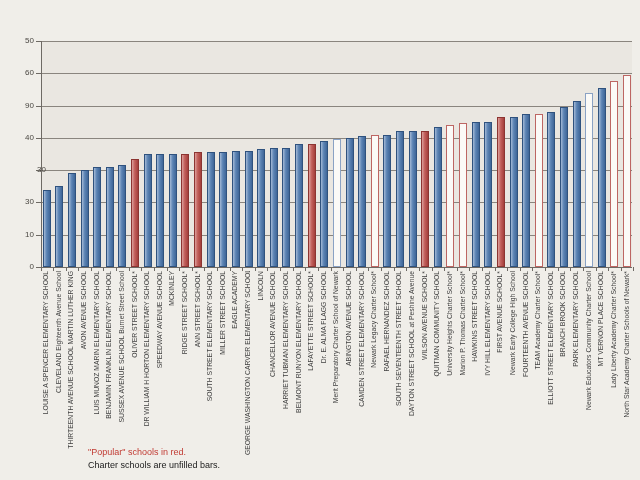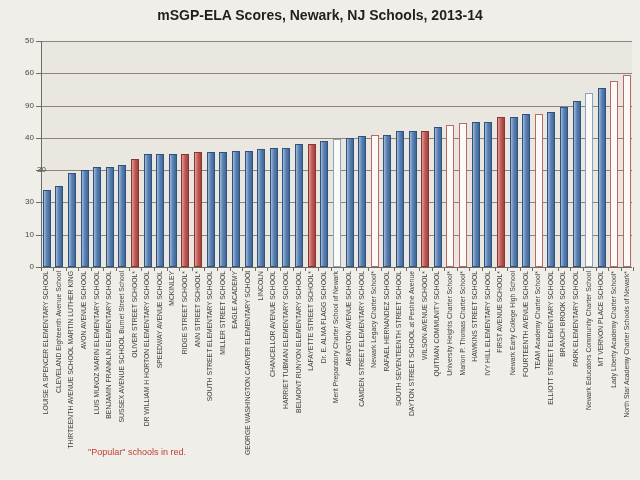--- a/index.html
+++ b/index.html
@@ -16,21 +16,20 @@
   .xlabel{position:absolute;width:184px;height:10px;line-height:10px;font-size:6.8px;color:#3F3F3F;text-align:right;transform:rotate(-90deg) translateX(-100%);transform-origin:0 0;white-space:nowrap;overflow:hidden;}
   .fnote{position:absolute;font-size:9px;line-height:12px;}
   .fnote.red{color:#C13B33;}
   .fnote.black{color:#1A1A1A;}
   .fnote.src{font-style:italic;color:#262626;}
 </style>
 </head>
 <body>
 
 <div id="canvas">
-  <div class="title">mSGP-ELA Scores, Newark, NJ Schools, 2013-14</div>
   <div class="plot-bg"></div>
   <div id="grid-layer">
       <div class="gridline" style="left: 42px; top: 234.714px; width: 590px; background: rgb(138, 133, 126);"></div>
       <div class="gridline" style="left: 42px; top: 202.429px; width: 590px; background: rgb(138, 133, 126);"></div>
       <div class="gridline" style="left: 42px; top: 170.143px; width: 590px; background: rgb(138, 133, 126);"></div>
       <div class="gridline" style="left: 42px; top: 137.857px; width: 590px; background: rgb(138, 133, 126);"></div>
       <div class="gridline" style="left: 42px; top: 105.571px; width: 590px; background: rgb(138, 133, 126);"></div>
       <div class="gridline" style="left: 42px; top: 73.2857px; width: 590px; background: rgb(138, 133, 126);"></div>
       <div class="gridline" style="left: 42px; top: 41px; width: 590px; background: rgb(138, 133, 126);"></div>
     </div>
@@ -194,13 +193,14 @@
       <div class="xlabel" style="left: 583.731px; top: 271px; color: rgb(63, 63, 63);">Newark Educators Community Charter School</div>
       <div class="xtick" style="left: 608.155px; top: 267px; background: rgb(110, 106, 100);"></div>
       <div class="xlabel" style="left: 596.348px; top: 271px; color: rgb(63, 63, 63);">MT VERNON PLACE SCHOOL</div>
       <div class="xtick" style="left: 620.772px; top: 267px; background: rgb(110, 106, 100);"></div>
       <div class="xlabel" style="left: 608.965px; top: 271px; color: rgb(63, 63, 63);">Lady Liberty Academy Charter School*</div>
       <div class="xtick" style="left: 633.389px; top: 267px; background: rgb(110, 106, 100);"></div>
       <div class="xlabel" style="left: 621.582px; top: 271px; color: rgb(63, 63, 63);">North Star Academy Charter Schools of Newark*</div>
       <div class="xtick" style="left: 41px; top: 267px; background: rgb(110, 106, 100);"></div>
     </div>
   <div class="fnote red" style="left:88px;top:446px;">"Popular" schools in red.</div>
+  <div class="fnote black" style="left:88px;top:459px;">Charter schools are unfilled bars.</div>
 </div>
 
 </body></html>

